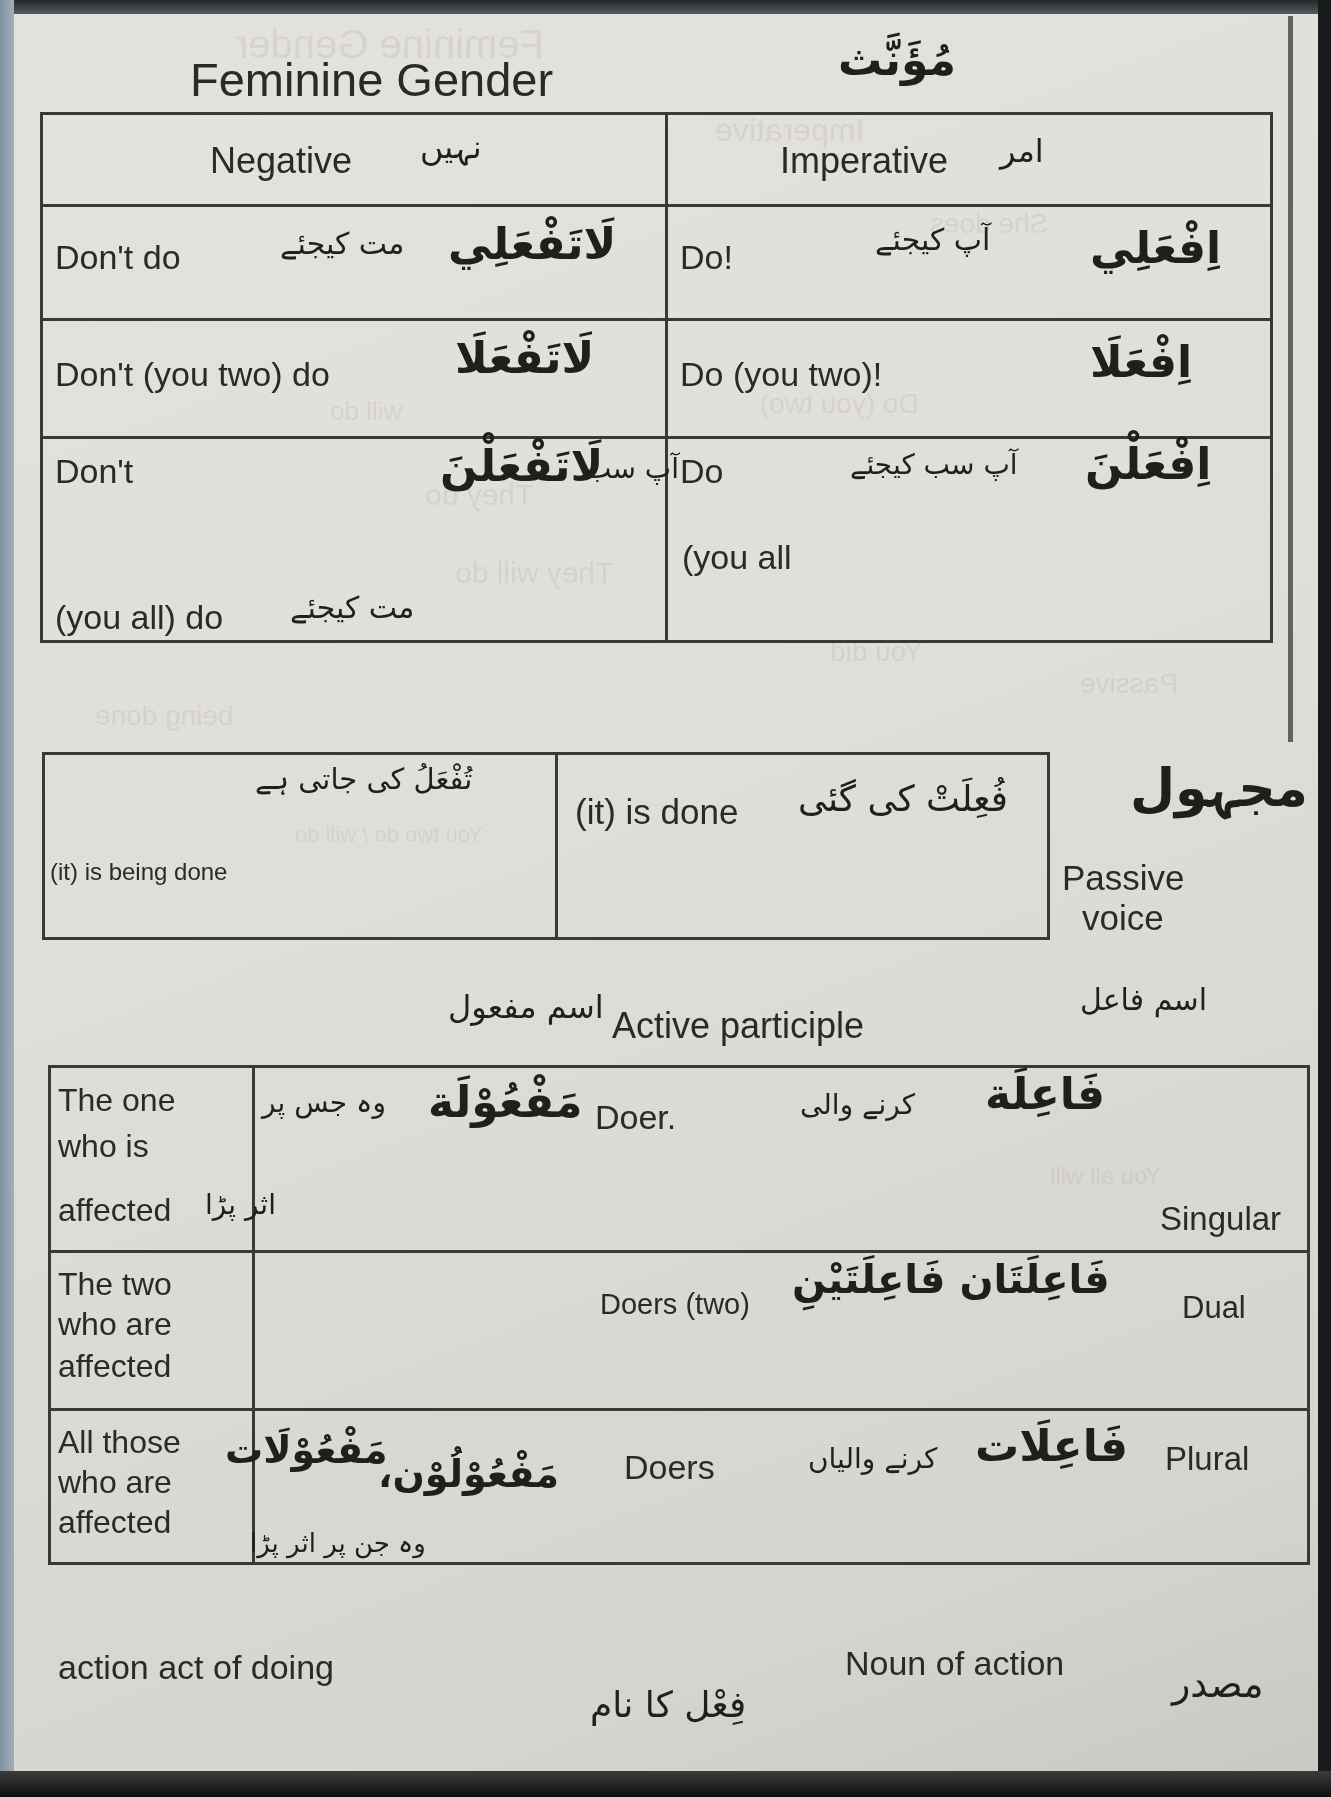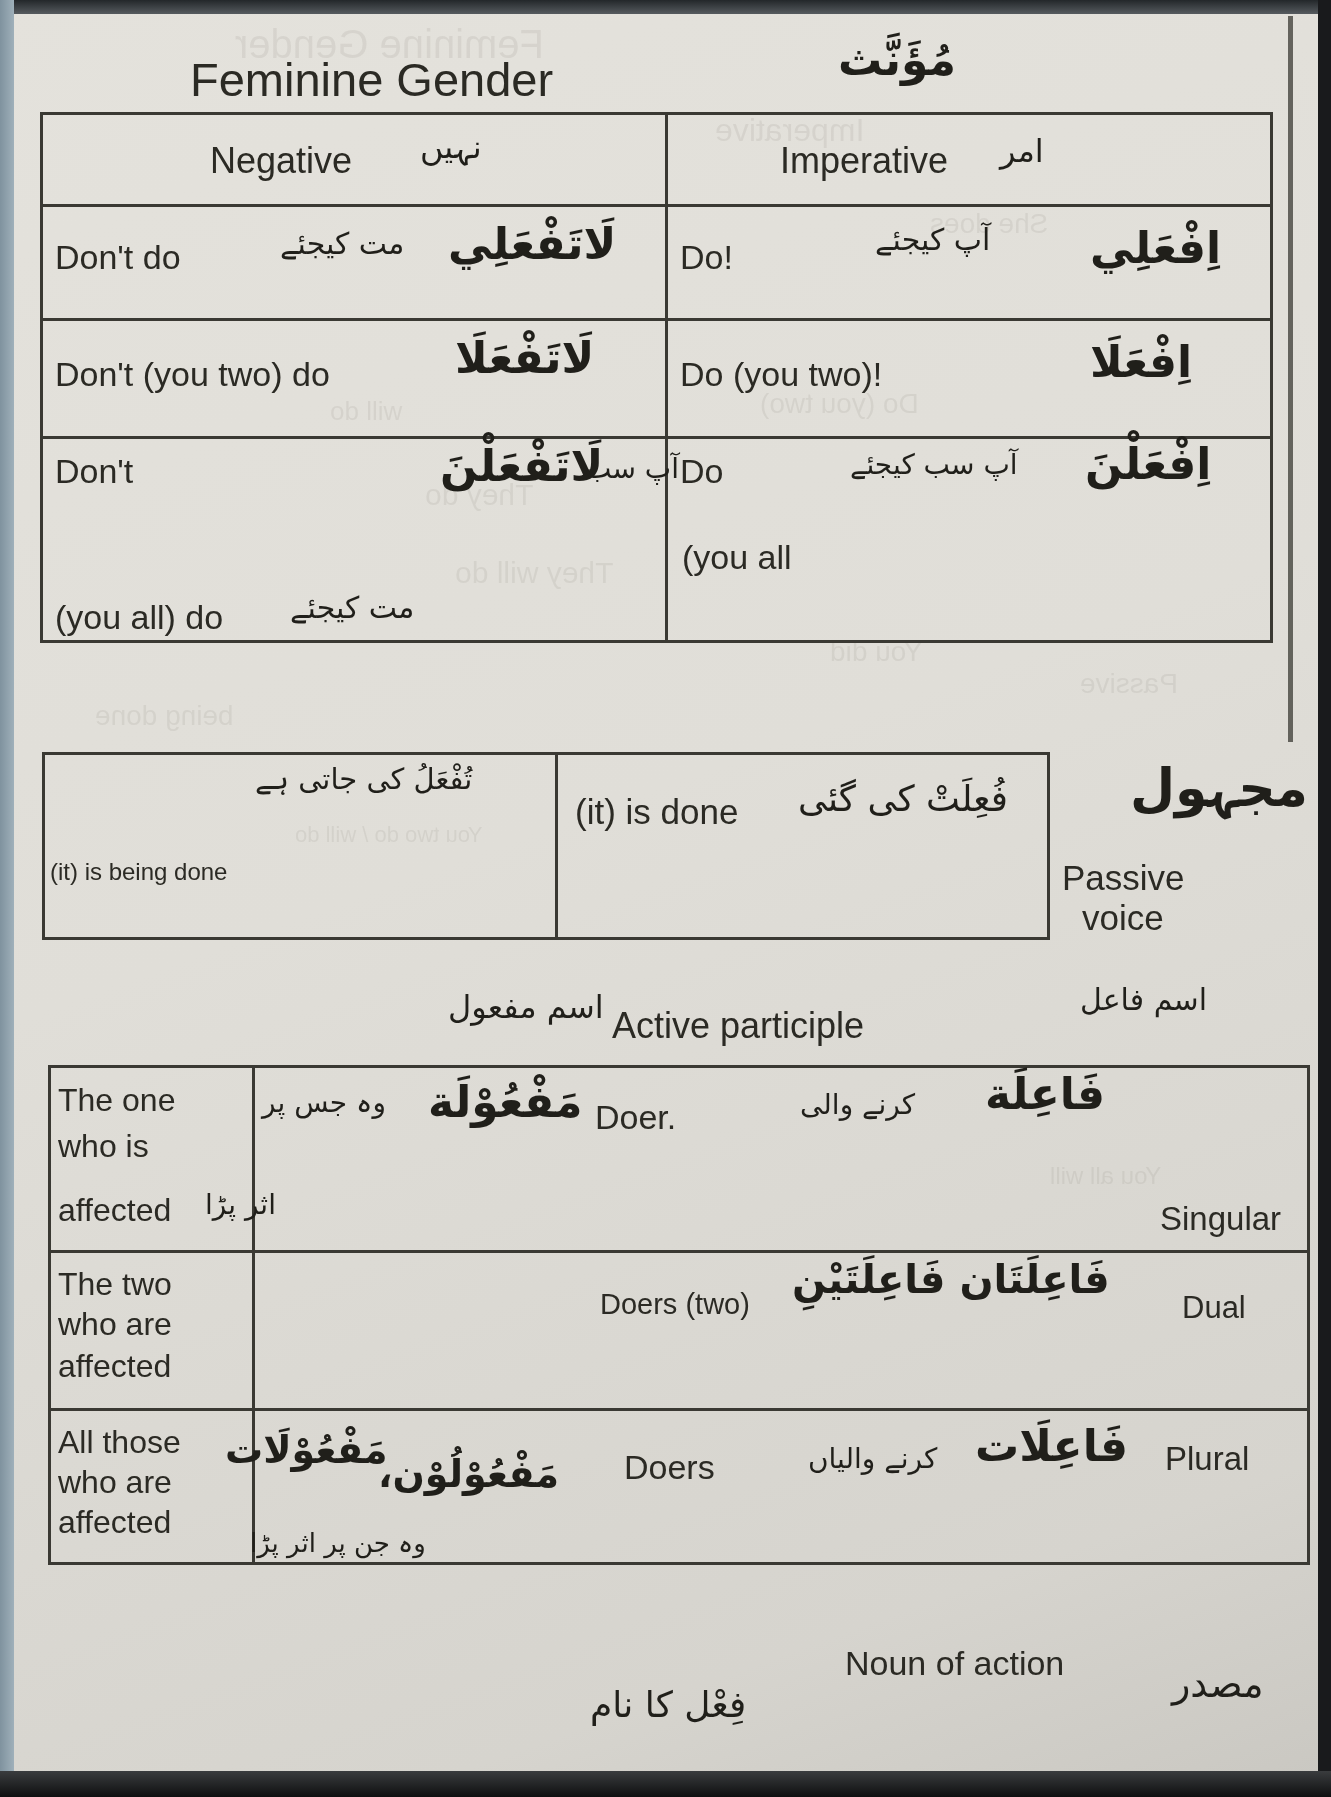--- a/index.html
+++ b/index.html
@@ -120,17 +120,18 @@
   <div class="abs en" style="left:58px;top:1464px;font-size:32px;">who are</div>
   <div class="abs en" style="left:58px;top:1504px;font-size:32px;">affected</div>
   <div class="abs ar big-ar" style="left:225px;top:1428px;font-size:38px;">مَفْعُوْلَات</div>
   <div class="abs ar big-ar" style="left:378px;top:1452px;font-size:38px;">مَفْعُوْلُوْن،</div>
   <div class="abs ar" style="left:250px;top:1528px;font-size:26px;">وہ جن پر اثر پڑا</div>
   <div class="abs en" style="left:600px;top:1448px;font-size:34px;margin-left:24px;">Doers</div>
   <div class="abs ar" style="left:808px;top:1442px;font-size:28px;">کرنے والیاں</div>
   <div class="abs ar big-ar" style="left:975px;top:1420px;font-size:44px;">فَاعِلَات</div>
   <div class="abs en" style="left:1165px;top:1440px;font-size:33px;">Plural</div>
 
+  <div class="abs en" style="left:58px;top:1648px;font-size:34px;">action act of doing</div>
   <div class="abs ar" style="left:590px;top:1636px;font-size:36px;margin-top:48px;">فِعْل کا نام</div>
   <div class="abs en" style="left:845px;top:1644px;font-size:34px;">Noun of action</div>
   <div class="abs ar" style="left:1172px;top:1632px;font-size:38px;margin-top:30px;">مصدر</div>
 
 </div>
 
 </body></html>

